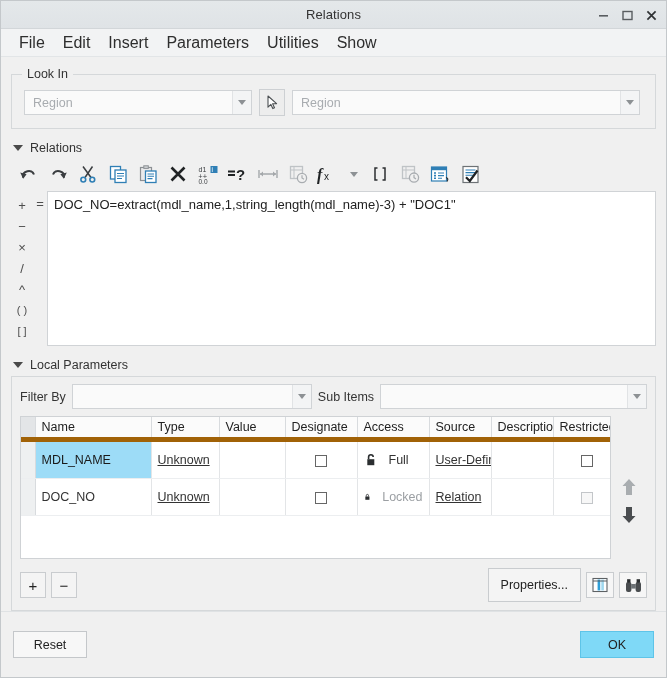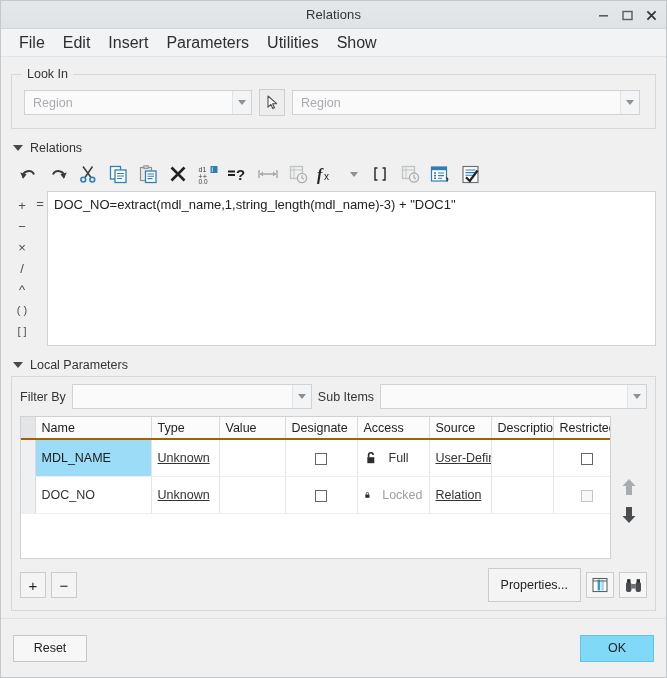--- a/index.html
+++ b/index.html
@@ -77,21 +77,21 @@
             overflow:hidden; white-space:pre-wrap; }
   
   .lp-box { border:1px solid #d5d8da; padding:7px 8px 8px 8px; margin-top:2px; }
   .filter-row { display:flex; align-items:center; gap:6px; }
   .filter-row .lbl { font-size:12.5px; color:#333; white-space:nowrap; }
   .grid-outer { display:flex; margin-top:7px; }
   .grid-scrollarea { flex:1; border:1px solid #cfd2d5; background:#fff; height:143px; overflow:hidden; }
   table.grid { border-collapse:collapse; width:100%; table-layout:fixed; }
   table.grid th {
     font-weight:normal; font-size:12.5px; color:#222; text-align:left;
-    background:#fbfbfb; border-right:1px solid #d8dbde; border-bottom:2px solid #a16207;
+    background:#fbfbfb; border-right:1px solid #d8dbde; border-bottom:5px solid #a16207;
     padding:3px 6px; height:22px; overflow:hidden; white-space:nowrap;
   }
   table.grid th.corner { width:14px; background:#e3e5e7; padding:0; }
   table.grid td {
     font-size:12.5px; border-right:1px solid #e3e5e7; border-bottom:1px solid #eceef0;
     padding:11px 6px; height:23px; white-space:nowrap; overflow:hidden; color:#333;
   }
   table.grid td.rowhdr { background:#eef0f1; border-right:1px solid #d8dbde; padding:0; }
   td.c-name.sel { background:#9ddcf7; color:#1a1a1a; }
   td.muted { color:#9b9fa3;text-decoration:underline; }
@@ -106,21 +106,21 @@
   .btm-row { display:flex; align-items:center; margin-top:9px; }
   .sqbtn { width:26px; height:26px; border:1px solid #c9cccf; background:#f4f4f4;
            display:flex; align-items:center; justify-content:center; font-size:15px; color:#222; }
   .sqbtn + .sqbtn { margin-left:5px; }
   .spacer { flex:1; }
   .pbtn { height:26px; padding:16px 12px; border:1px solid #c9cccf; background:#f4f4f4;
           font-size:12.5px; color:#222; display:flex; align-items:center; }
   .iconbtn { width:28px; height:26px; border:1px solid #c9cccf; background:#f6f6f6;
              display:flex; align-items:center; justify-content:center; margin-left:5px; }
   
-  .footer { height:59px; border-top:1px solid #dfe2e4; background:#f0f0f0;
+  .footer { height:66px; border-top:1px solid #dfe2e4; background:#f0f0f0;
             display:flex; align-items:center; padding:0 12px; }
   .fbtn { height:27px; min-width:74px; border:1px solid #c4c7ca; background:#f7f7f7;
           font-size:12.5px; color:#222; display:flex; align-items:center; justify-content:center; }
   .fbtn.primary { background:#7fd9f7; border-color:#5ec4e8; }
   .fbtn + .fbtn { margin-left:10px; }
 </style>
 </head>
 <body>
 
 <div class="window">

